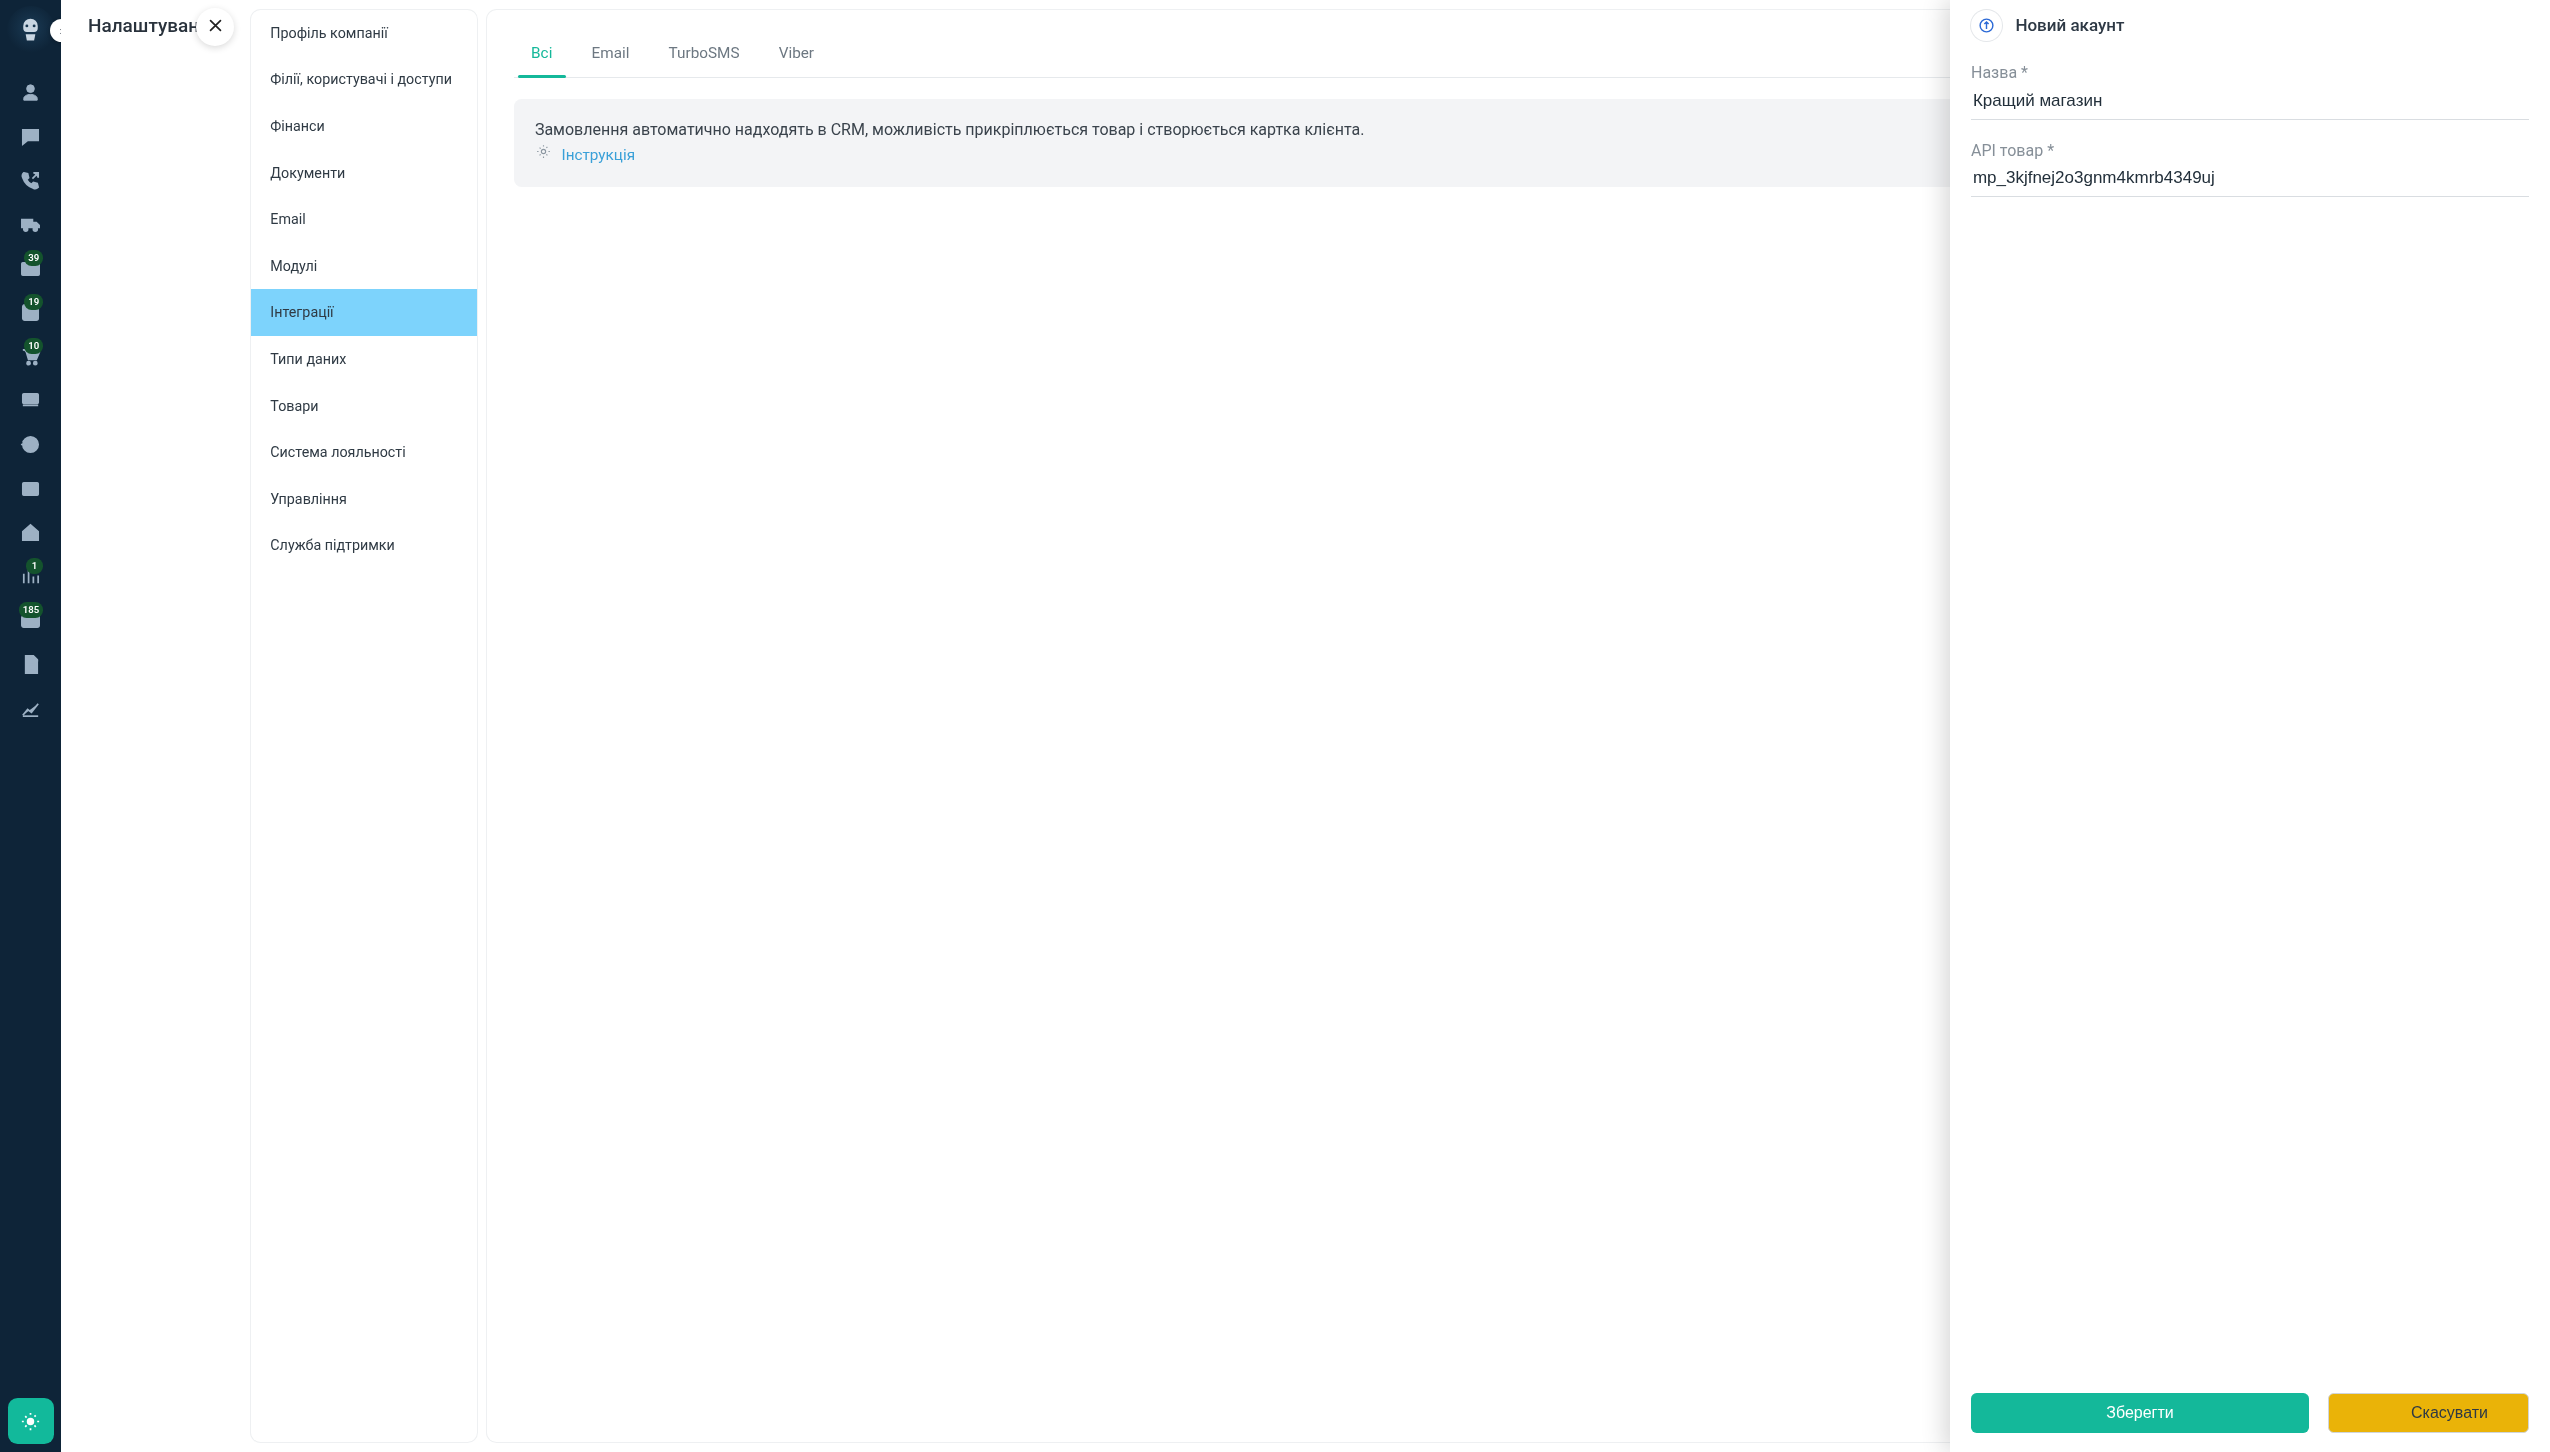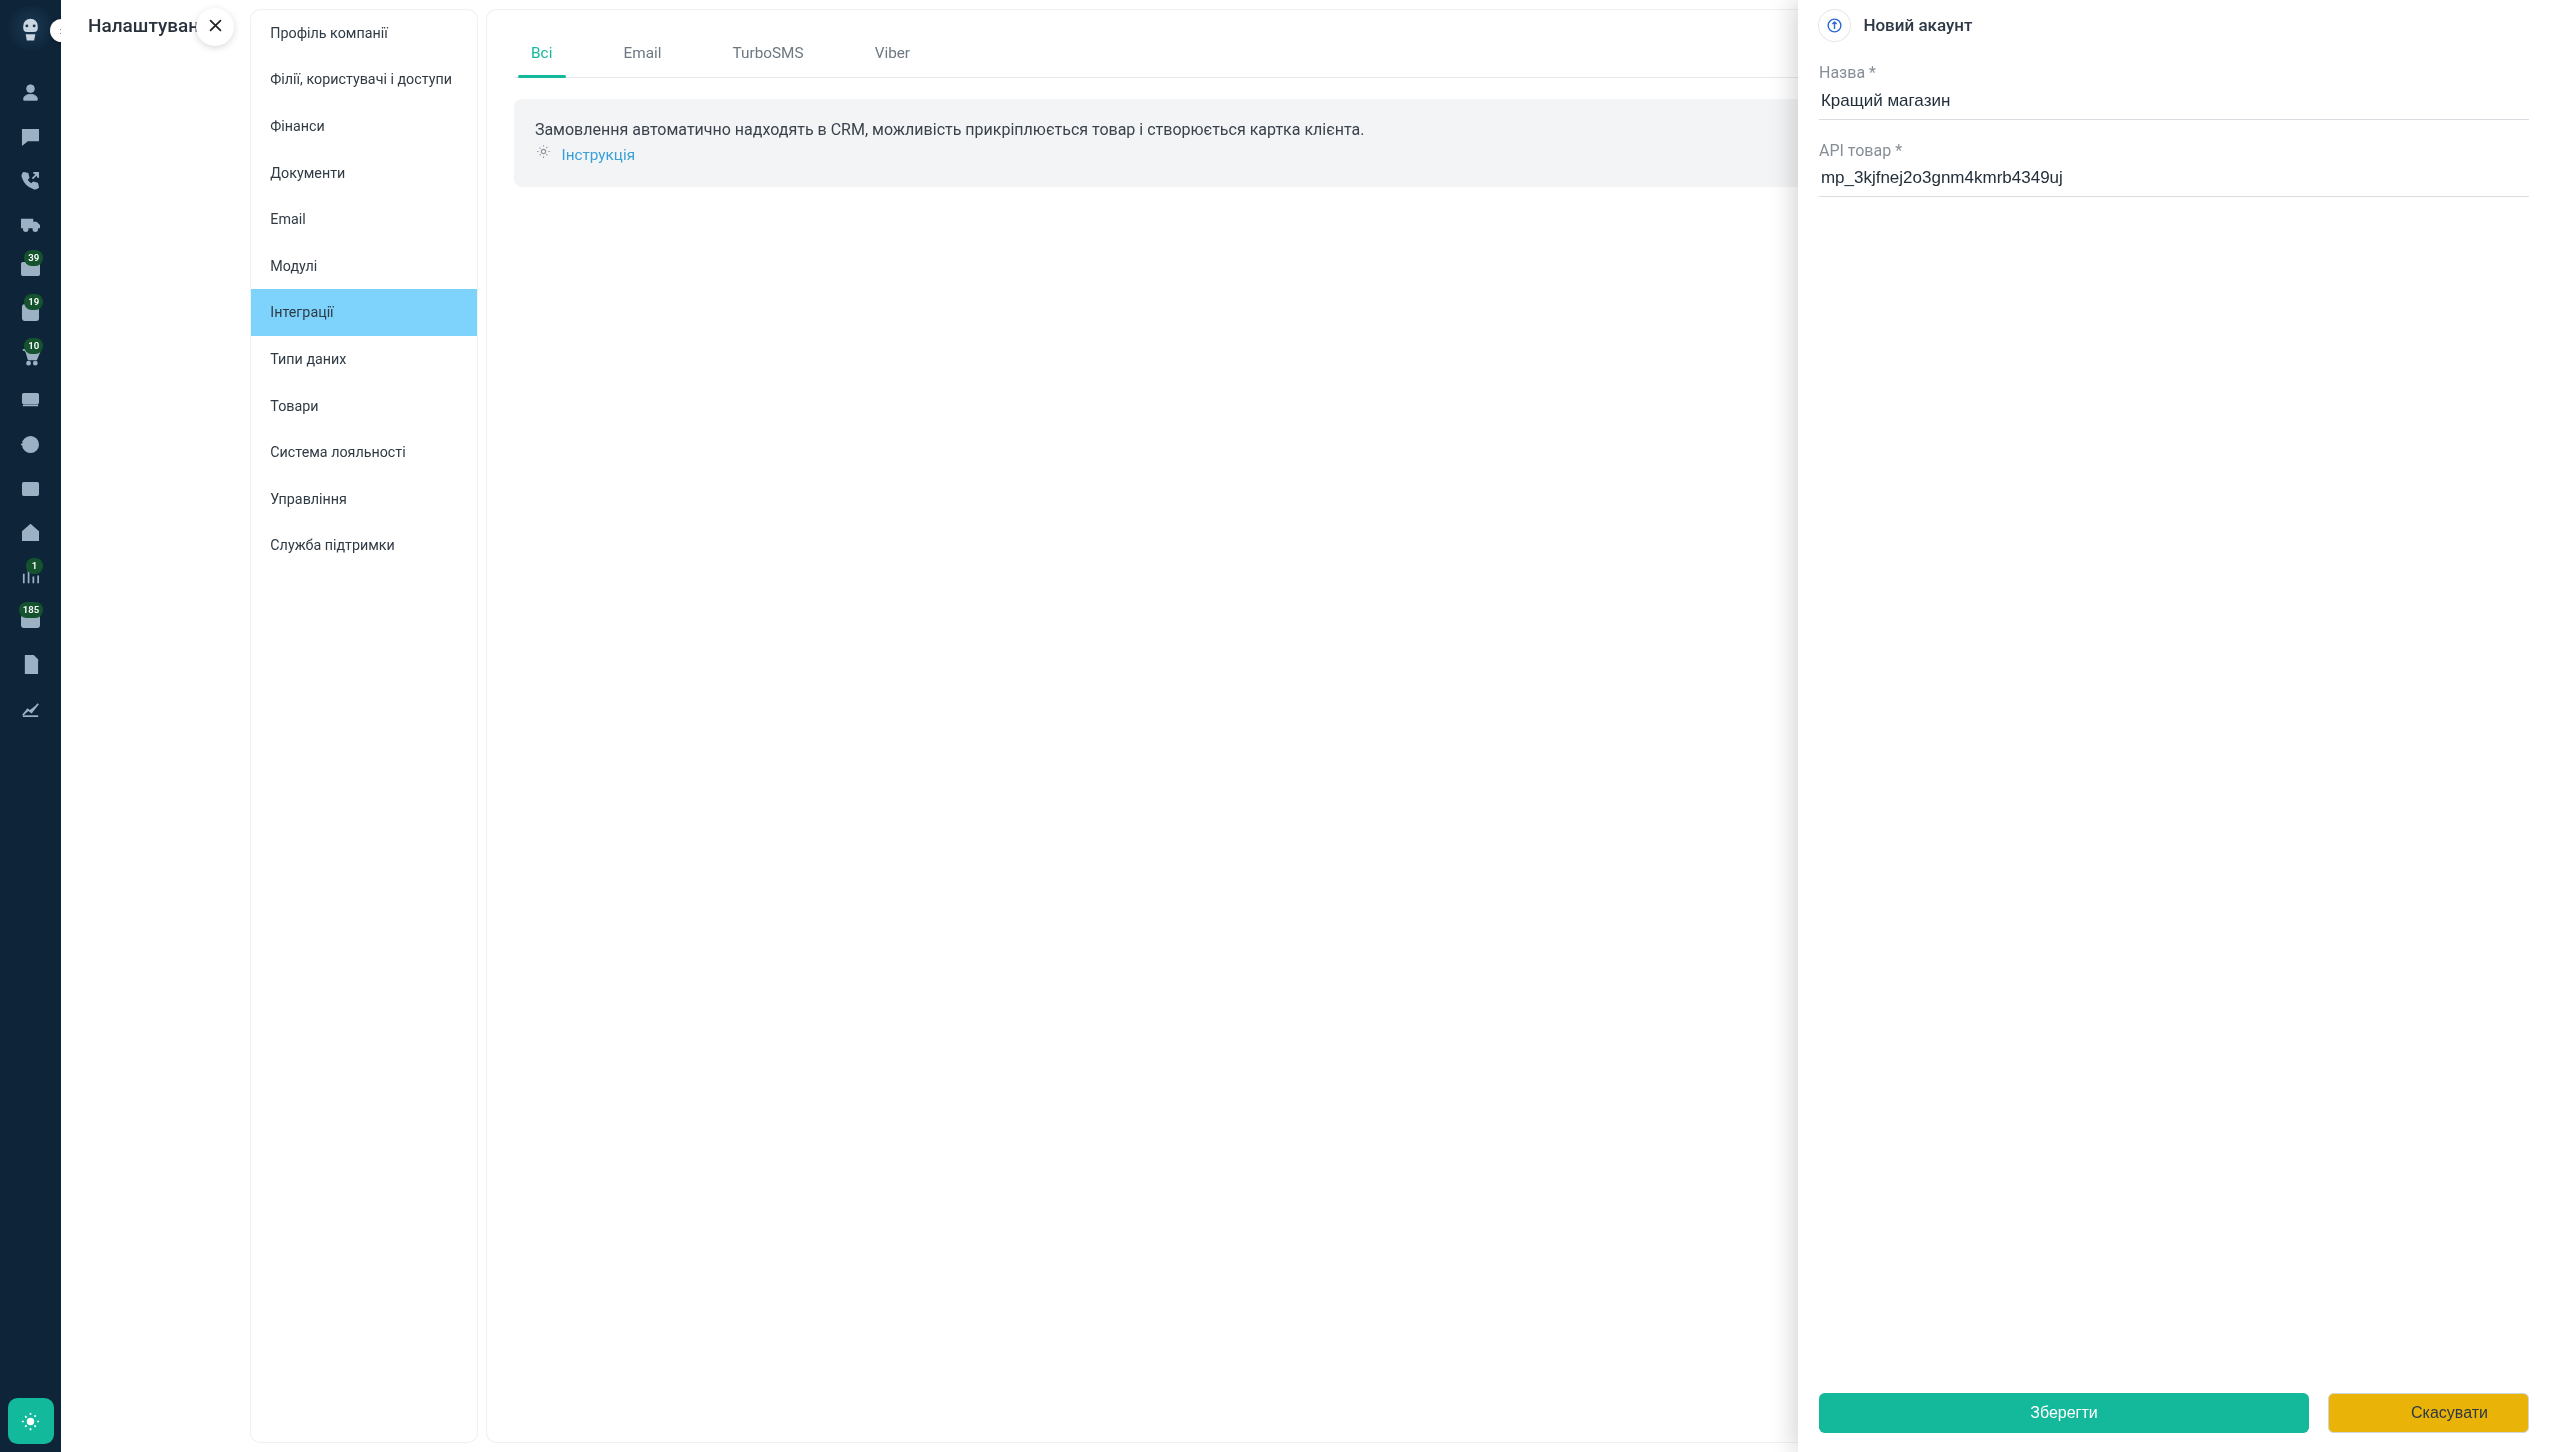--- a/index.html
+++ b/index.html
@@ -80,21 +80,21 @@
   .settings-nav .nav-item.active{
     background:#7dd3fc;
   }
   .settings-content{
     flex:1; background:#fff; border-radius:9.6px;
     box-shadow:0 0 0 1px #eef0f2;
     padding:21px 27px; overflow:hidden;
     position:relative;
   }
   .tabs{
-    display:flex; gap:56px; border-bottom:1px solid #e6e9ec;
+    display:flex; gap:24px; border-bottom:1px solid #e6e9ec;
     padding:0 9.6px 0 9.6px;
   }
   .tab{
     padding:13.4px 7.6px 15.3px; font-size:15.3px; color:#6d7882; cursor:pointer;
     position:relative;
   }
   .tab.active{ color:#14b89a; }
   .tab.active::after{
     content:""; position:absolute; left:-5.7px; right:-5.7px; bottom:-1px;
     height:2.9px; background:#14b89a; border-radius:1.9px;
@@ -105,21 +105,21 @@
   }
   .info-banner .instr{
     margin-top:0; display:flex; align-items:center; gap:9.6px;
     color:#3aa0d8; font-size:15.3px;
   }
   .info-banner .instr svg{ width:17px; height:17px; fill:none; stroke:#8d98a2; stroke-width:1.6; }
 
   
   .drawer{
     position:fixed; top:0; right:0; bottom:0;
-    width:752px; background:#fff;
+    width:600px; background:#fff;
     box-shadow:-5.7px 0 23px rgba(0,0,0,.16);
     display:flex; flex-direction:column;
     z-index:50;
   }
   .drawer-header{
     height:50px; display:flex; align-items:center; gap:13.4px;
     padding:0 21px;
   }
   .drawer-header .round-icon{
     width:31px; height:31px; border-radius:50%;

